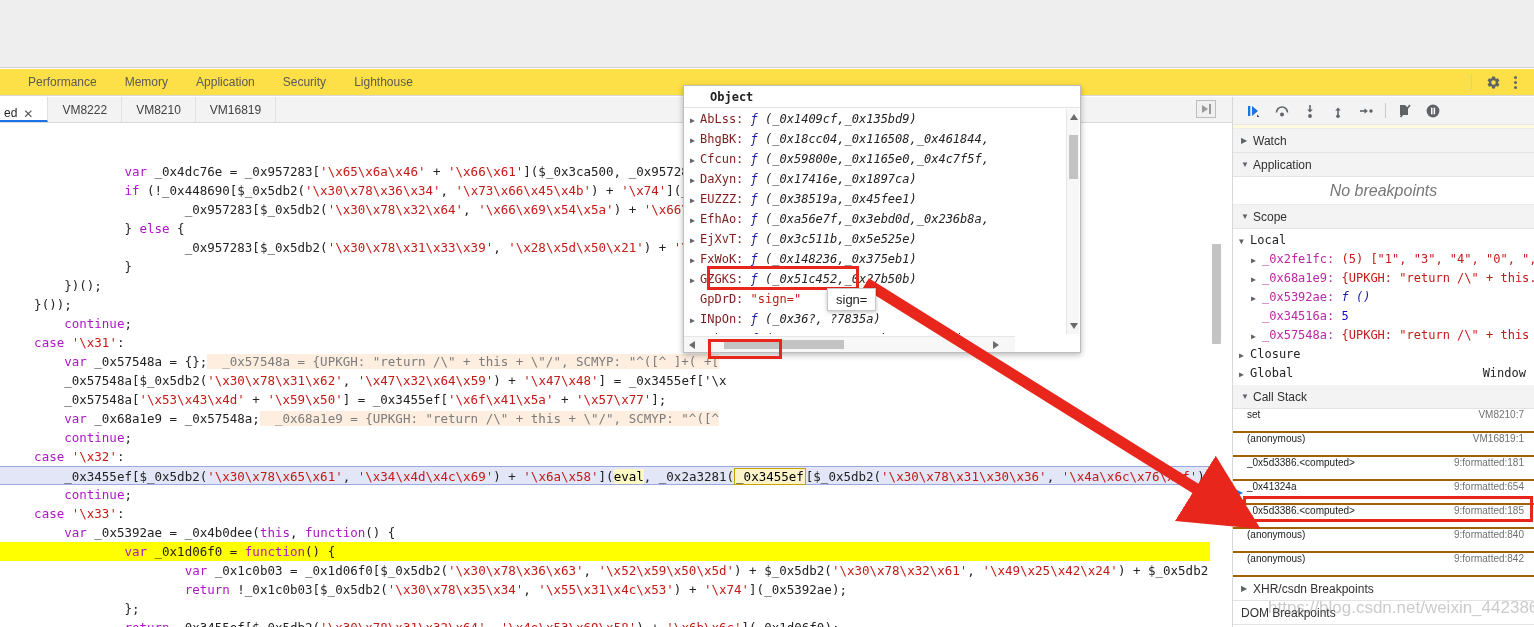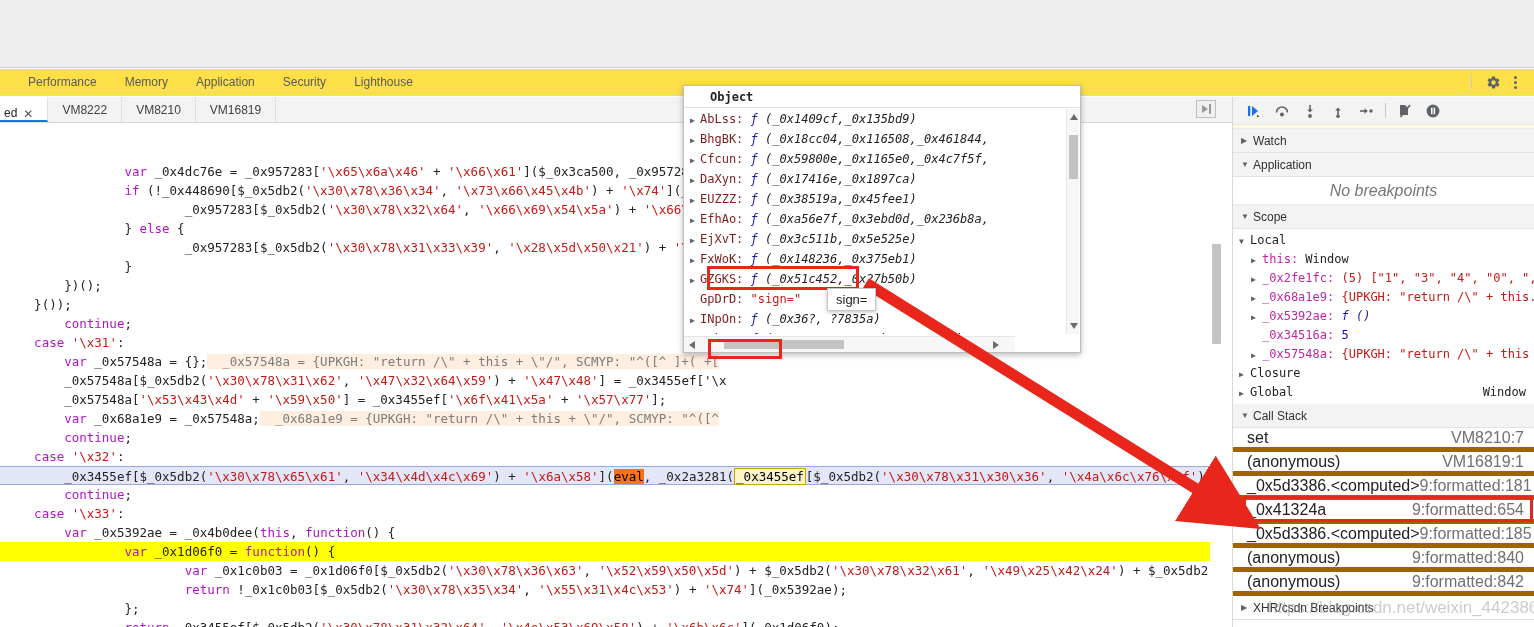--- a/index.html
+++ b/index.html
@@ -103,21 +103,21 @@
   }
   .cl { height: 19px; padding-left: 4px; white-space: pre; }
   .cl.hl-yellow { background: #ffff00; }
   .cl.hl-blue { background: #e2e6f7; border-top: 1px solid #9aa8dd; border-bottom: 1px solid #9aa8dd; height: 19px; }
   .kw  { color: #af15c9; }
   .str { color: #c41a16; }
   .plain { color: #222222; }
   .hint {
     background: #fdeee0; color: #7c7c7c;
   }
-  .sel { background: #f97316; text-align: right; }
+  .sel { background: #fef9c3; text-align: right; }
   .evalbox {
     background: #fdf3c8; border: 1px solid #c8a400;
     padding: 0 1px;
   }
   .editor-vscroll {
     position: absolute; right: 0; top: 0;
     width: 12px; height: 503px; background: #ffffff;
   }
   .editor-vscroll .thumb {
     position: absolute; left: 2px; width: 9px;
@@ -234,23 +234,23 @@
   .scope-row .tri { display: inline-block; width: 11px; color: #5f6368; font-size: 8px; }
   .s-name { color: #c026a4; }
   .s-val { color: #222; }
   .s-str { color: #c41a16; }
   .s-num { color: #1c00cf; }
   .s-fn { color: #1a1aa6; font-style: italic; }
   .indent1 { padding-left: 6px; }
   .indent2 { padding-left: 18px; }
 
   .cs-row {
-    height: 24px; display: flex; align-items: flex-end;
-    font-size: 16px; color: #222;
-    border-bottom: 5px solid #a16207;
+    height: 24px; display: flex; align-items: flex-start;
+    font-size: 10px; color: #222;
+    border-bottom: 2px solid #a16207;
     padding-left: 14px; position: relative;
   }
   .cs-row .cs-name { flex: 0 0 auto; }
   .cs-row .cs-loc { margin-left: auto; color: #707070; padding-right: 10px; }
   .cs-row .marker {
     position: absolute; left: 2px; top: 8px;
     width: 0; height: 0;
     border-left: 8px solid #1a73e8;
     border-top: 4px solid transparent;
     border-bottom: 4px solid transparent;
@@ -431,21 +431,20 @@
 
     <div class="sec-head">
       <span class="tri">▼</span>
       <span>Scope</span>
     </div>
     <div class="scope-list">
       <div class="scope-row indent1">
         <span class="tri">▼</span><span class="s-val">Local</span>
       </div>
       <div id="scope-vars">
-          <div class="scope-row indent2"><span class="tri">▶</span><span class="s-name">this: </span><span class="s-val">Window</span></div>
           <div class="scope-row indent2"><span class="tri">▶</span><span class="s-name">_0x2fe1fc: </span><span class="s-str">(5) ["1", "3", "4", "0", ",</span></div>
           <div class="scope-row indent2"><span class="tri">▶</span><span class="s-name">_0x68a1e9: </span><span class="s-str">{UPKGH: "return /\" + this.</span></div>
           <div class="scope-row indent2"><span class="tri">▶</span><span class="s-name">_0x5392ae: </span><span class="s-fn">f ()</span></div>
           <div class="scope-row indent2"><span class="tri"></span><span class="s-name">_0x34516a: </span><span class="s-num">5</span></div>
           <div class="scope-row indent2"><span class="tri">▶</span><span class="s-name">_0x57548a: </span><span class="s-str">{UPKGH: "return /\" + this</span></div>
         </div>
       <div class="scope-row indent1">
         <span class="tri">▶</span><span class="s-val">Closure</span>
       </div>
       <div class="scope-row indent1" style="position:relative">

